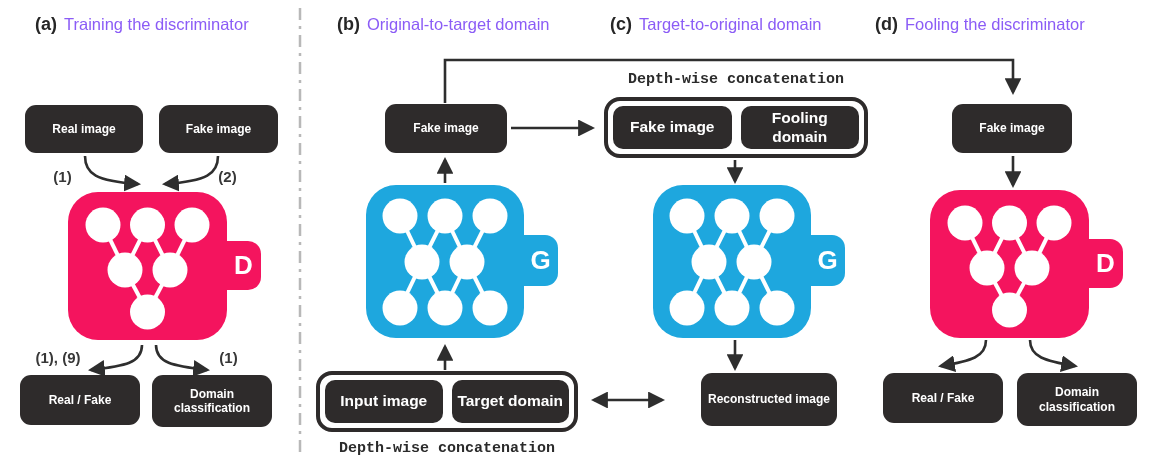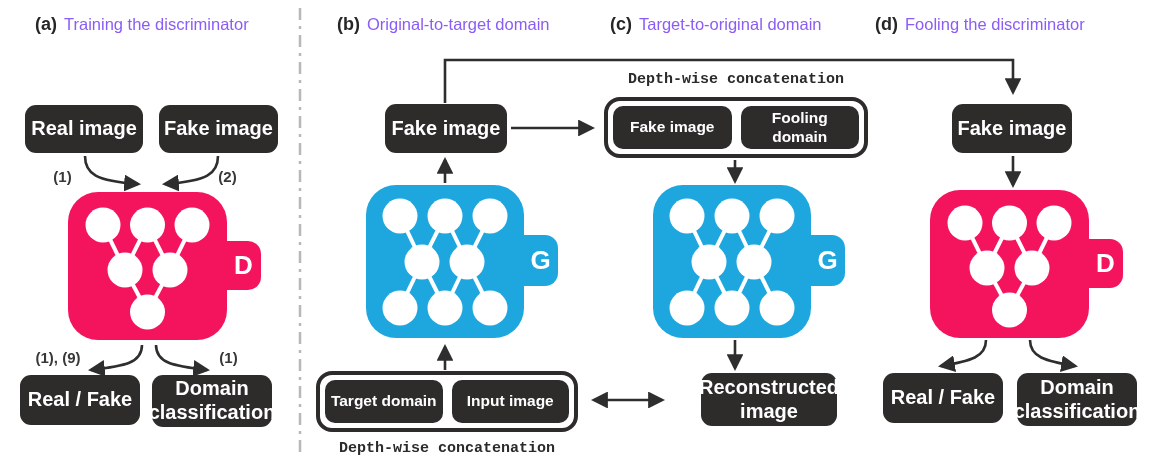--- a/index.html
+++ b/index.html
@@ -7,21 +7,21 @@
     position:relative;width:1149px;height:464px;background:#ffffff;
     font-family:"Liberation Sans",sans-serif;overflow:hidden;
   }
   .overlay{position:absolute;left:0;top:0;width:1149px;height:464px;z-index:1;}
   .title{position:absolute;z-index:2;display:flex;align-items:baseline;gap:7px;white-space:nowrap;}
   .title .tag{font-weight:700;font-size:18px;color:#262626;}
   .title .ttl{font-weight:400;font-size:16.5px;color:#8b5cf6;}
   .chip{
     position:absolute;z-index:2;background:#2e2b2b;color:#fff;border-radius:11px;
     display:flex;align-items:center;justify-content:center;text-align:center;
-    font-weight:700;font-size:20px;line-height:1.18;padding:2px 4px;box-sizing:border-box;
+    font-weight:700;font-size:12px;line-height:1.18;padding:2px 4px;box-sizing:border-box;
   }
   .concat{
     position:absolute;z-index:2;background:#fff;border:4px solid #2e2b2b;border-radius:16px;
     display:flex;gap:9px;padding:5px;box-sizing:border-box;
   }
   .concat .chip{position:static;flex:1;border-radius:10px;font-size:15.5px;padding:0 4px;}
   .caption{
     position:absolute;z-index:2;font-weight:700;font-size:15px;color:#2b2b2b;text-align:center;font-family:Liberation Mono, monospace;
   }
   .ann{position:absolute;z-index:2;font-weight:700;font-size:15px;color:#383838;text-align:center;white-space:nowrap;}
@@ -147,22 +147,22 @@
           <circle cx="79" cy="123" r="17.5"></circle>
           <circle cx="124" cy="123" r="17.5"></circle>
       </g>
     </svg>
     <div class="tab" style="right:-34px;top:50px;height:51px">
       <span>G</span>
     </div>
   </div>
 
   <div class="concat" style="left:316px;top:371px;width:262px;height:61px">
+    <div class="chip">Input image</div>
     <div class="chip">Target domain</div>
-    <div class="chip">Input image</div>
   </div>
   <div class="caption" style="left:316px;top:440px;width:262px">Depth-wise concatenation</div>
 
   <div class="caption" style="left:604px;top:71px;width:264px">Depth-wise concatenation</div>
   <div class="concat" style="left:604px;top:97px;width:264px;height:61px">
     <div class="chip">Fake image</div>
     <div class="chip">Fooling domain</div>
   </div>
 
   <div class="proc blue" style="left:653px;top:185px;width:158px;height:153px">

